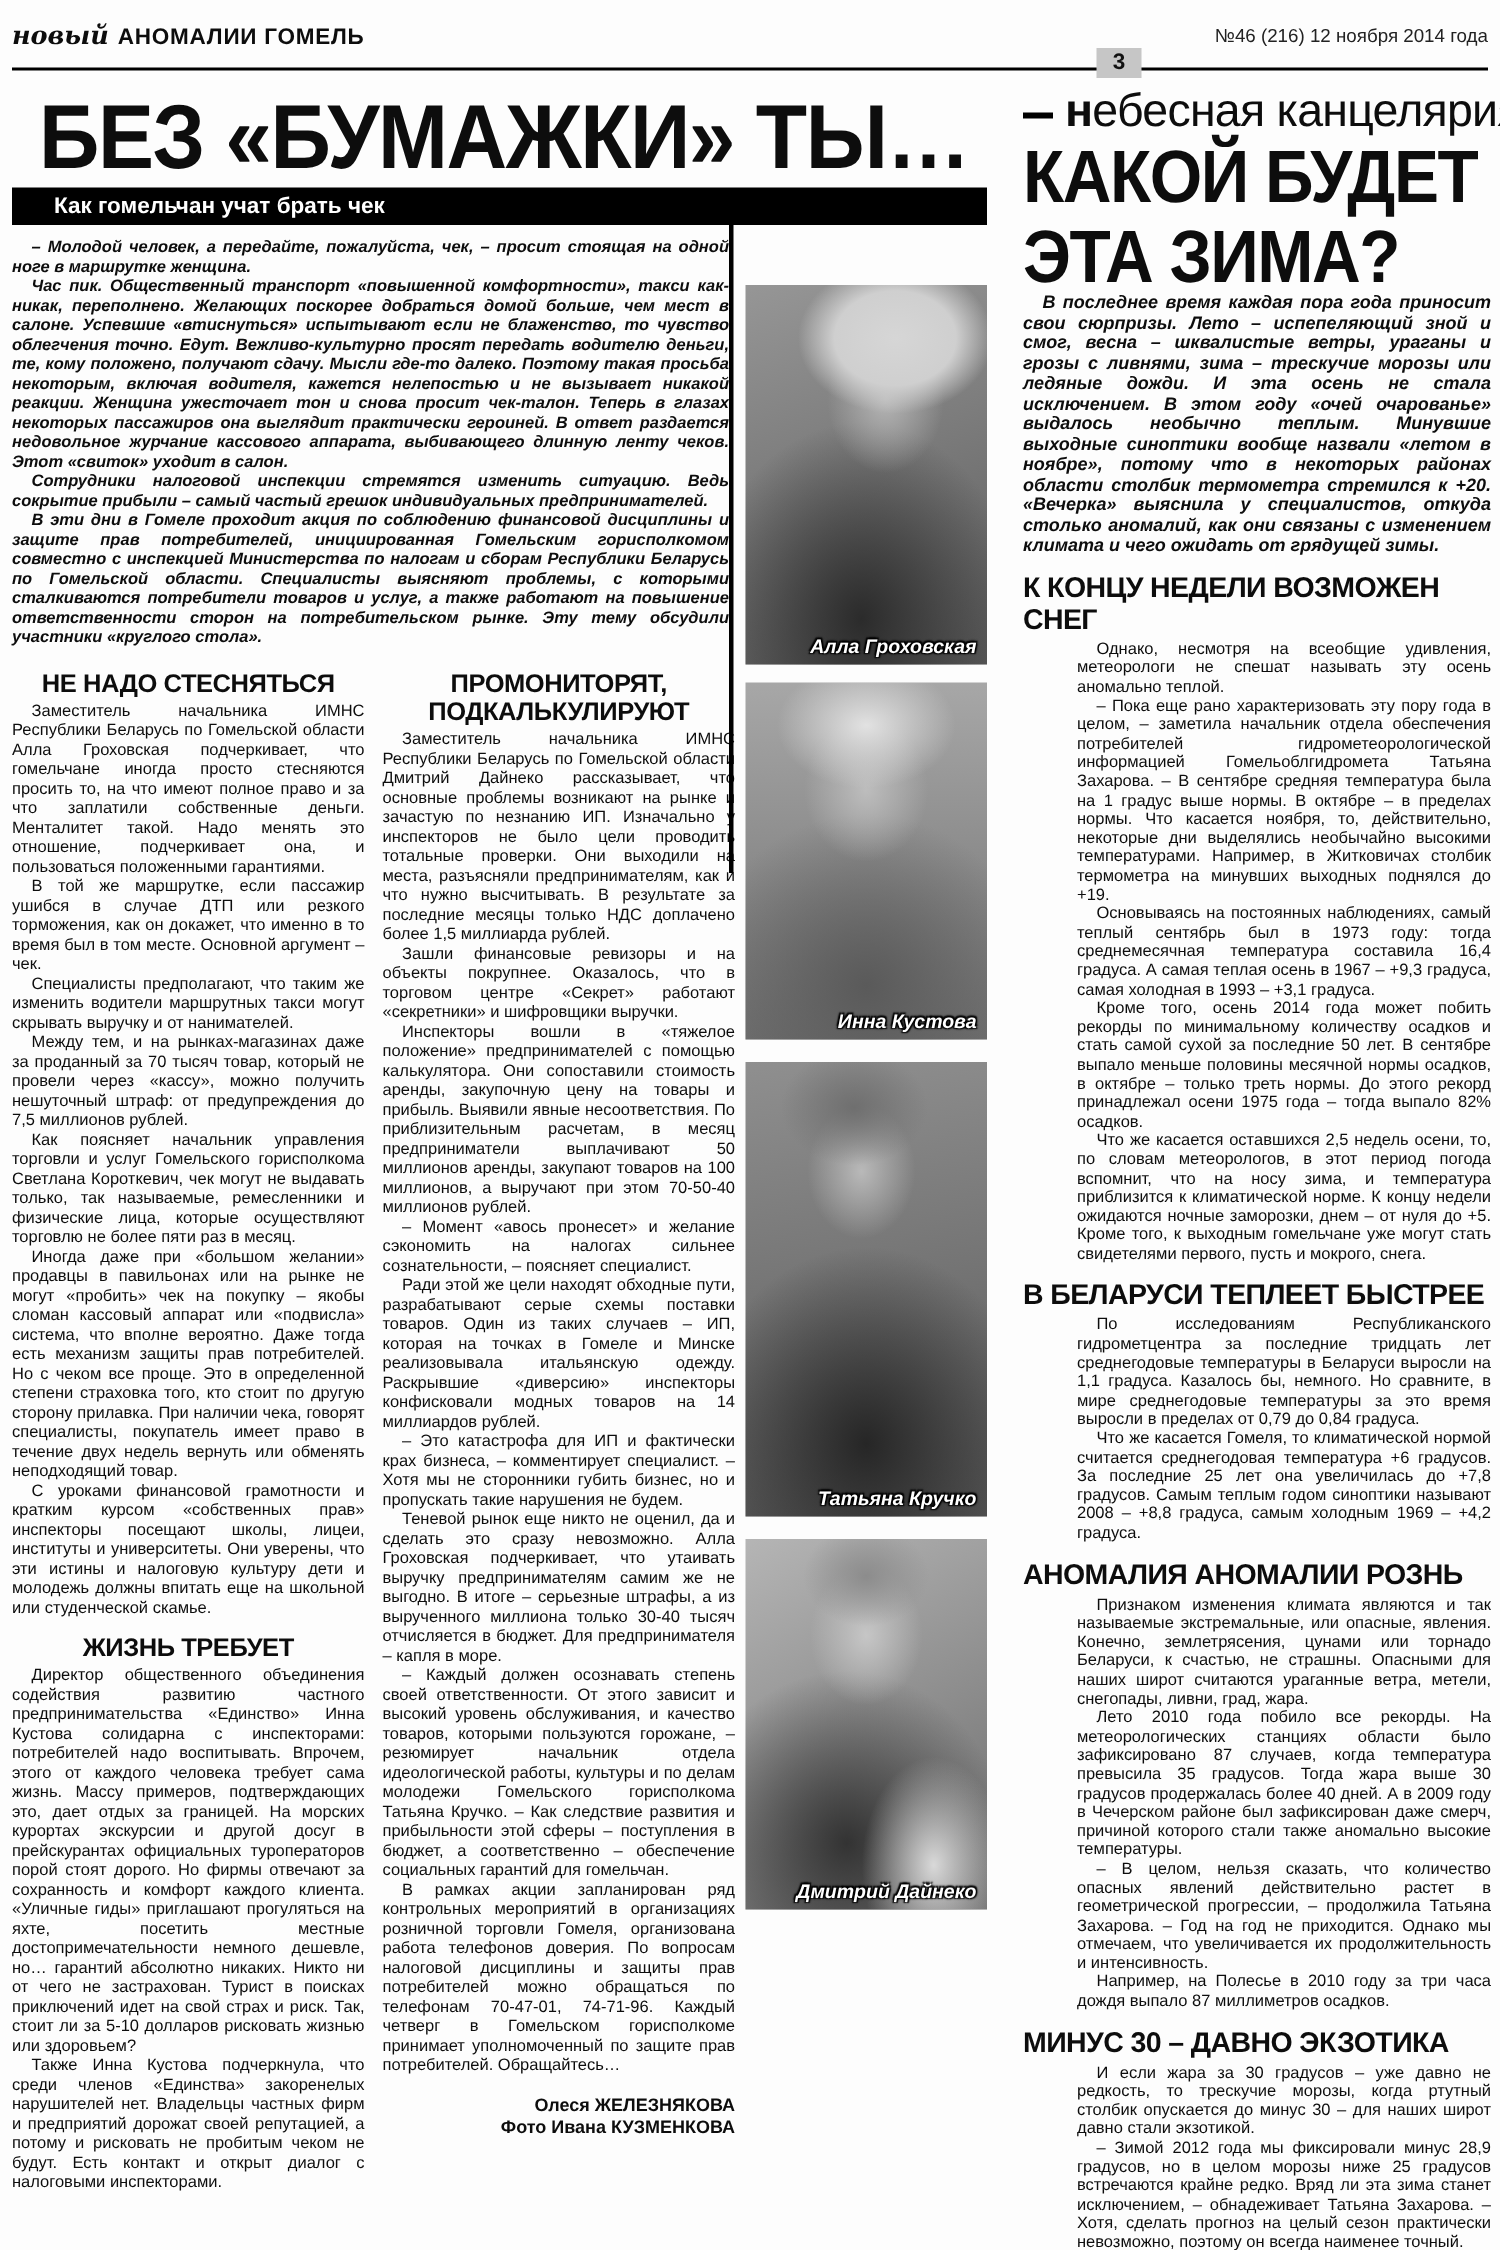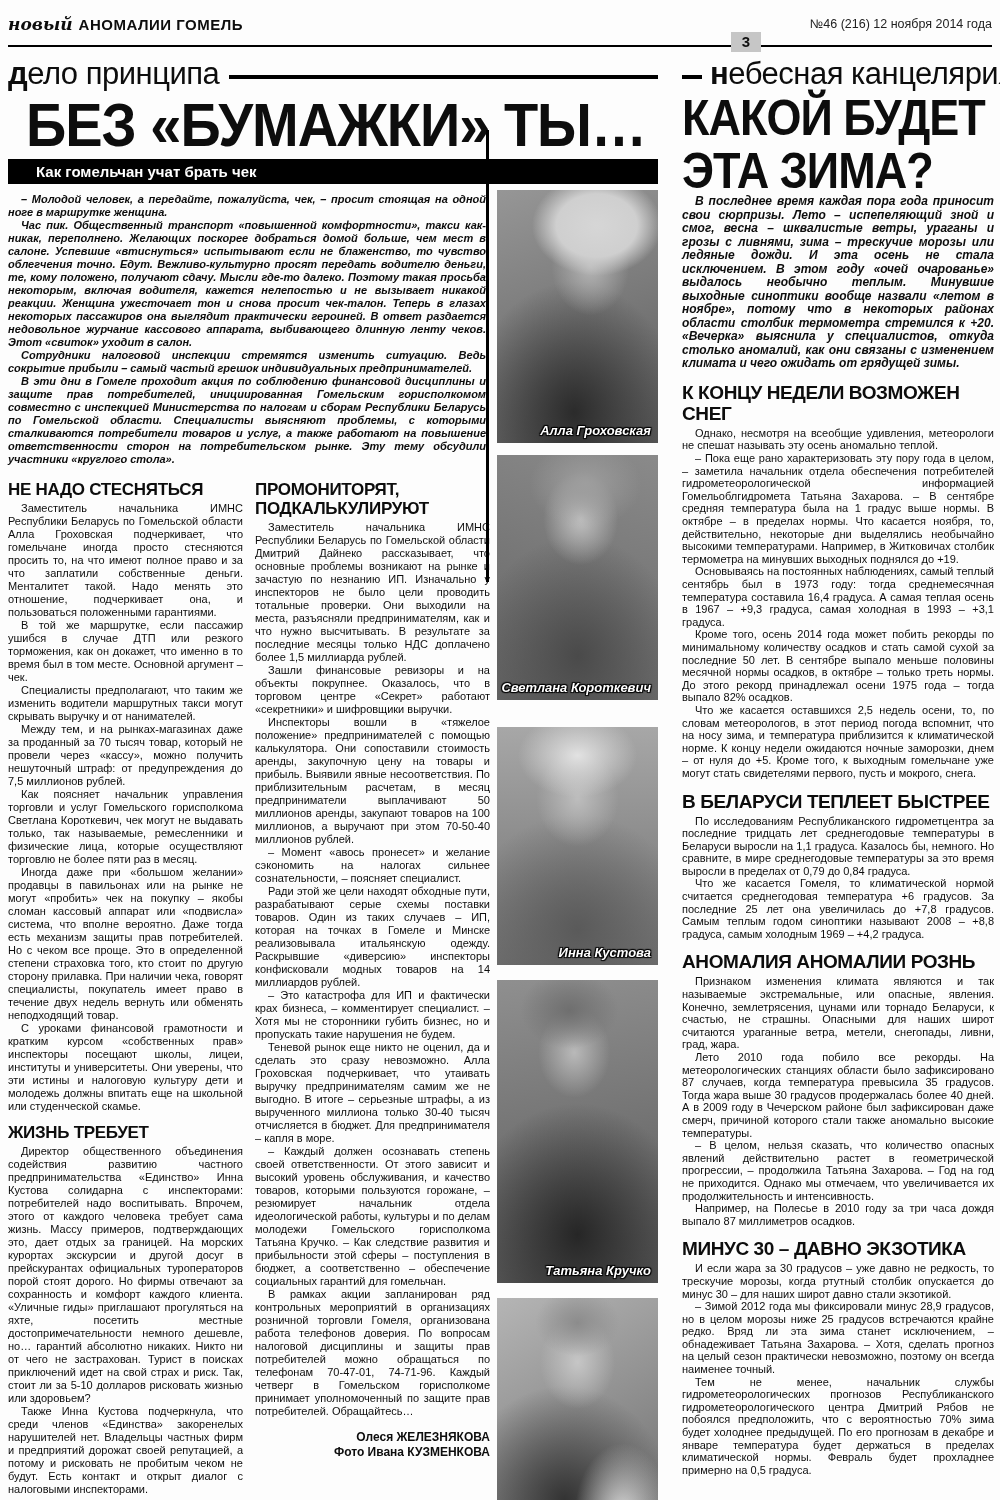--- a/index.html
+++ b/index.html
@@ -28,21 +28,21 @@
   .left-article{position:absolute;left:8px;top:56px;width:650px;}
   .headline-left{font-weight:bold;font-size:56px;line-height:1.02;letter-spacing:-1px;
     margin:4px 0 8px 18px;white-space:nowrap;transform:scaleY(1.08);transform-origin:left top;}
   .subhead-bar{background:#000;color:#fff;font-weight:bold;font-size:15px;height:25px;
     line-height:25px;padding-left:28px;margin-bottom:9px;}
   .lead{width:478px;font-weight:bold;font-style:italic;font-size:13px;line-height:14.3px;margin-bottom:14px;}
   .lead p{margin:0 0 2px 0;text-indent:14px;text-align:justify;}
   .vrule{position:absolute;left:486px;top:130px;width:3px;height:452px;background:#000;}
   .cols{display:flex;gap:12px;width:482px;}
   .ncol{width:235px;}
-  .ncol h3{font-size:17px;line-height:19px;font-weight:bold;margin:10px 0 3px 0;letter-spacing:-0.3px;}
+  .ncol h3{font-size:17px;line-height:19px;font-weight:bold;margin:10px 0 3px 0;letter-spacing:-0.3px;text-align:center;}
   .ncol section:first-child h3{margin-top:0;}
   .ncol p, .paras p{margin:0;font-size:11px;line-height:13px;text-indent:13px;text-align:justify;}
   .byline{margin-top:12px;text-align:right;font-weight:bold;font-size:12px;line-height:15px;}
   
   .photo-strip{position:absolute;left:497px;top:190px;width:161px;}
   figure{margin:0;position:relative;width:161px;overflow:hidden;}
   figcaption{position:absolute;bottom:5px;right:7px;color:#fff;font-weight:bold;font-style:italic;
     font-size:13px;text-shadow:1px 1px 1px #000,-1px -1px 1px #000,1px -1px 1px #000,-1px 1px 1px #000;}
   .ph1{height:253px;margin-bottom:12px;background:
     radial-gradient(90px 70px at 62% 14%, #d6d6d6 0%, #cfcfcf 45%, rgba(0,0,0,0) 72%),
@@ -70,39 +70,35 @@
     radial-gradient(60px 90px at 78% 88%, #d9d9d9 0%, rgba(0,0,0,0) 80%),
     radial-gradient(130px 140px at 42% 82%, #333 0%, rgba(0,0,0,0) 82%),
     linear-gradient(150deg,#b5b5b5,#6b6b6b);}
   
   .right-article{position:absolute;left:682px;top:56px;width:312px;}
   .headline-right{font-weight:bold;font-size:45px;line-height:1.06;letter-spacing:-1px;
     margin:2px 0 8px 0;transform:scaleY(1.1);transform-origin:left top;}
   .right-lead{font-weight:bold;font-style:italic;font-size:12px;line-height:13.5px;margin-bottom:4px;}
   .right-lead p{margin:0;text-indent:13px;text-align:justify;}
   .right-article h3{font-size:19px;line-height:21px;font-weight:bold;margin:11px 0 3px 0;letter-spacing:-0.4px;}
-  .right-article .paras p{font-size:11px;line-height:12.6px;}
+  .right-article .paras p{font-size:11px;line-height:12.6px;margin-left:36px;}
 </style>
 </head>
 <body>
 
 <div class="masthead">
   <div class="logo">
     <span class="script">новый</span><span class="main">АНОМАЛИИ ГОМЕЛЬ</span>
   </div>
   <div class="issue">№46 (216) 12 ноября 2014 года</div>
 </div>
 <div class="mast-rule"></div>
 <div class="pagenum">3</div>
 
 <div class="left-article">
-  <div class="kicker-row">
-    <div class="kicker"><b>д</b><span>ело принципа</span></div>
-    <div class="kicker-rule"></div>
-  </div>
   <div class="headline-left">БЕЗ «БУМАЖКИ» ТЫ…</div>
   <div class="subhead-bar">Как гомельчан учат брать чек</div>
   <div class="lead paras">
       <p>– Молодой человек, а передайте, пожалуйста, чек, – просит стоящая на одной ноге в маршрутке женщина.</p>
       <p>Час пик. Общественный транспорт «повышенной комфортности», такси как-никак, переполнено. Желающих поскорее добраться домой больше, чем мест в салоне. Успевшие «втиснуться» испытывают если не блаженство, то чувство облегчения точно. Едут. Вежливо-культурно просят передать водителю деньги, те, кому положено, получают сдачу. Мысли где-то далеко. Поэтому такая просьба некоторым, включая водителя, кажется нелепостью и не вызывает никакой реакции. Женщина ужесточает тон и снова просит чек-талон. Теперь в глазах некоторых пассажиров она выглядит практически героиней. В ответ раздается недовольное журчание кассового аппарата, выбивающего длинную ленту чеков. Этот «свиток» уходит в салон.</p>
       <p>Сотрудники налоговой инспекции стремятся изменить ситуацию. Ведь сокрытие прибыли – самый частый грешок индивидуальных предпринимателей.</p>
       <p>В эти дни в Гомеле проходит акция по соблюдению финансовой дисциплины и защите прав потребителей, инициированная Гомельским горисполкомом совместно с инспекцией Министерства по налогам и сборам Республики Беларусь по Гомельской области. Специалисты выясняют проблемы, с которыми сталкиваются потребители товаров и услуг, а также работают на повышение ответственности сторон на потребительском рынке. Эту тему обсудили участники «круглого стола».</p>
     </div>
   <div class="cols">
     <div class="ncol">
@@ -147,23 +143,20 @@
       </div>
     </div>
   </div>
 </div>
 <div class="vrule"></div>
 
 <div class="photo-strip">
   <figure class="ph1">
     <figcaption>Алла Гроховская</figcaption>
   </figure>
-  <figure class="ph2">
-    <figcaption>Светлана Короткевич</figcaption>
-  </figure>
   <figure class="ph3">
     <figcaption>Инна Кустова</figcaption>
   </figure>
   <figure class="ph4">
     <figcaption>Татьяна Кручко</figcaption>
   </figure>
   <figure class="ph5">
     <figcaption>Дмитрий Дайнеко</figcaption>
   </figure>
 </div>

